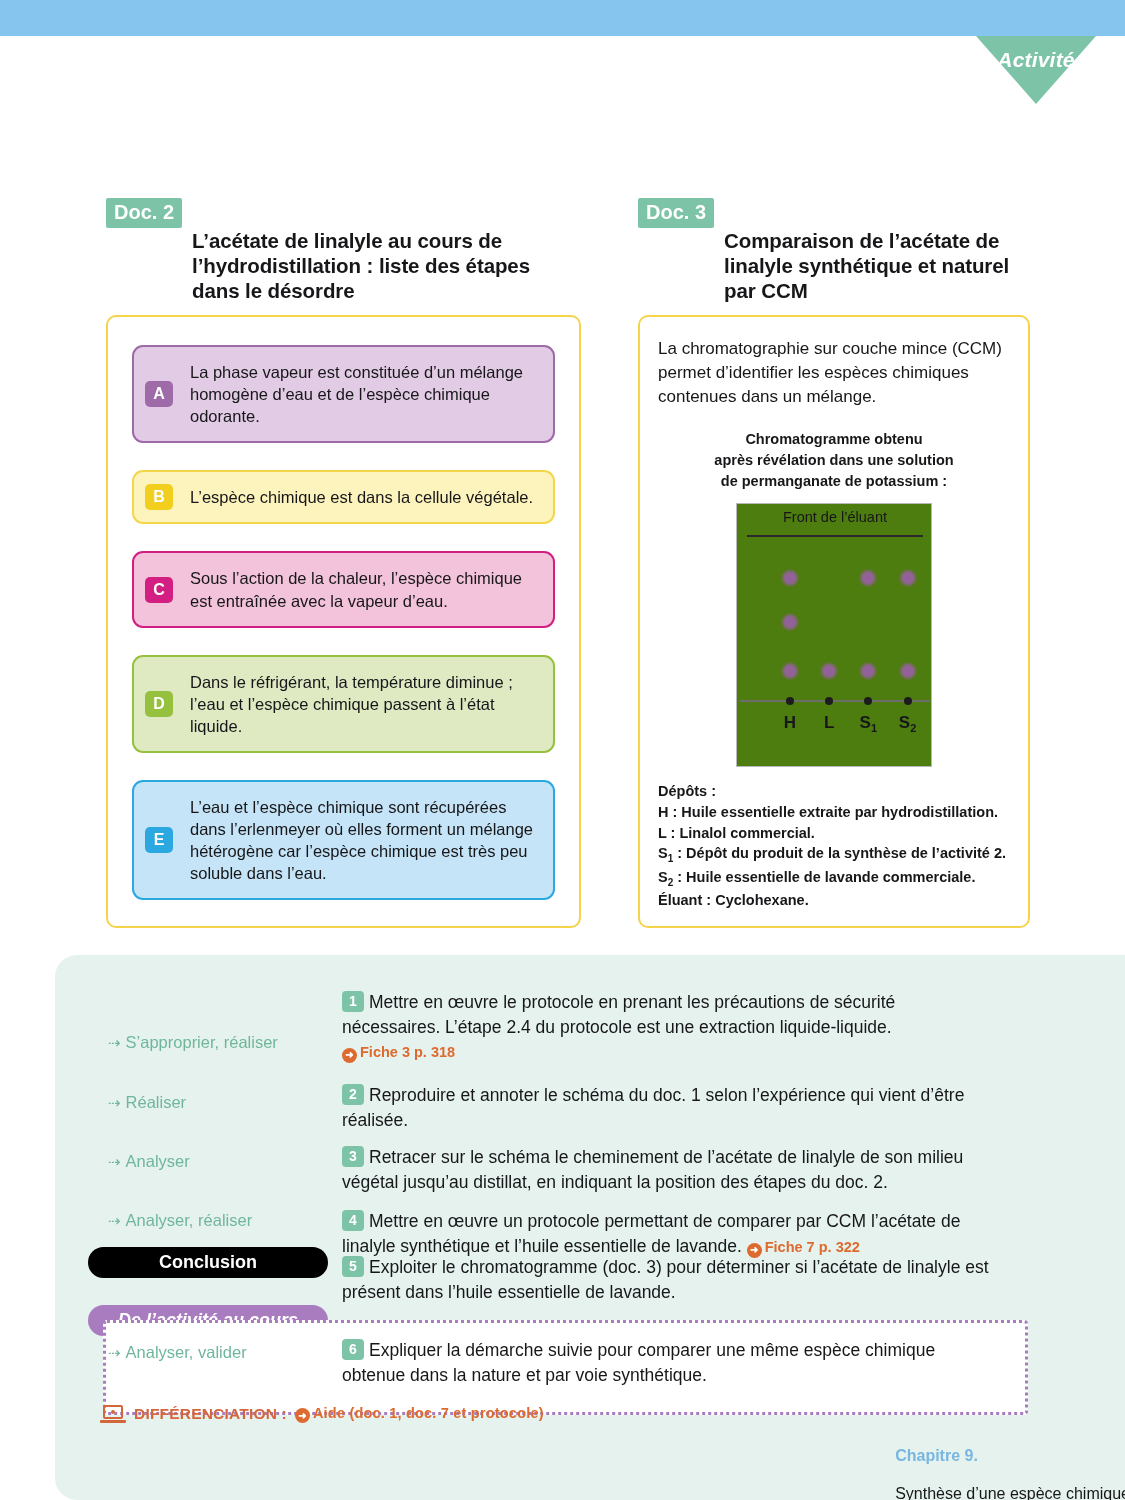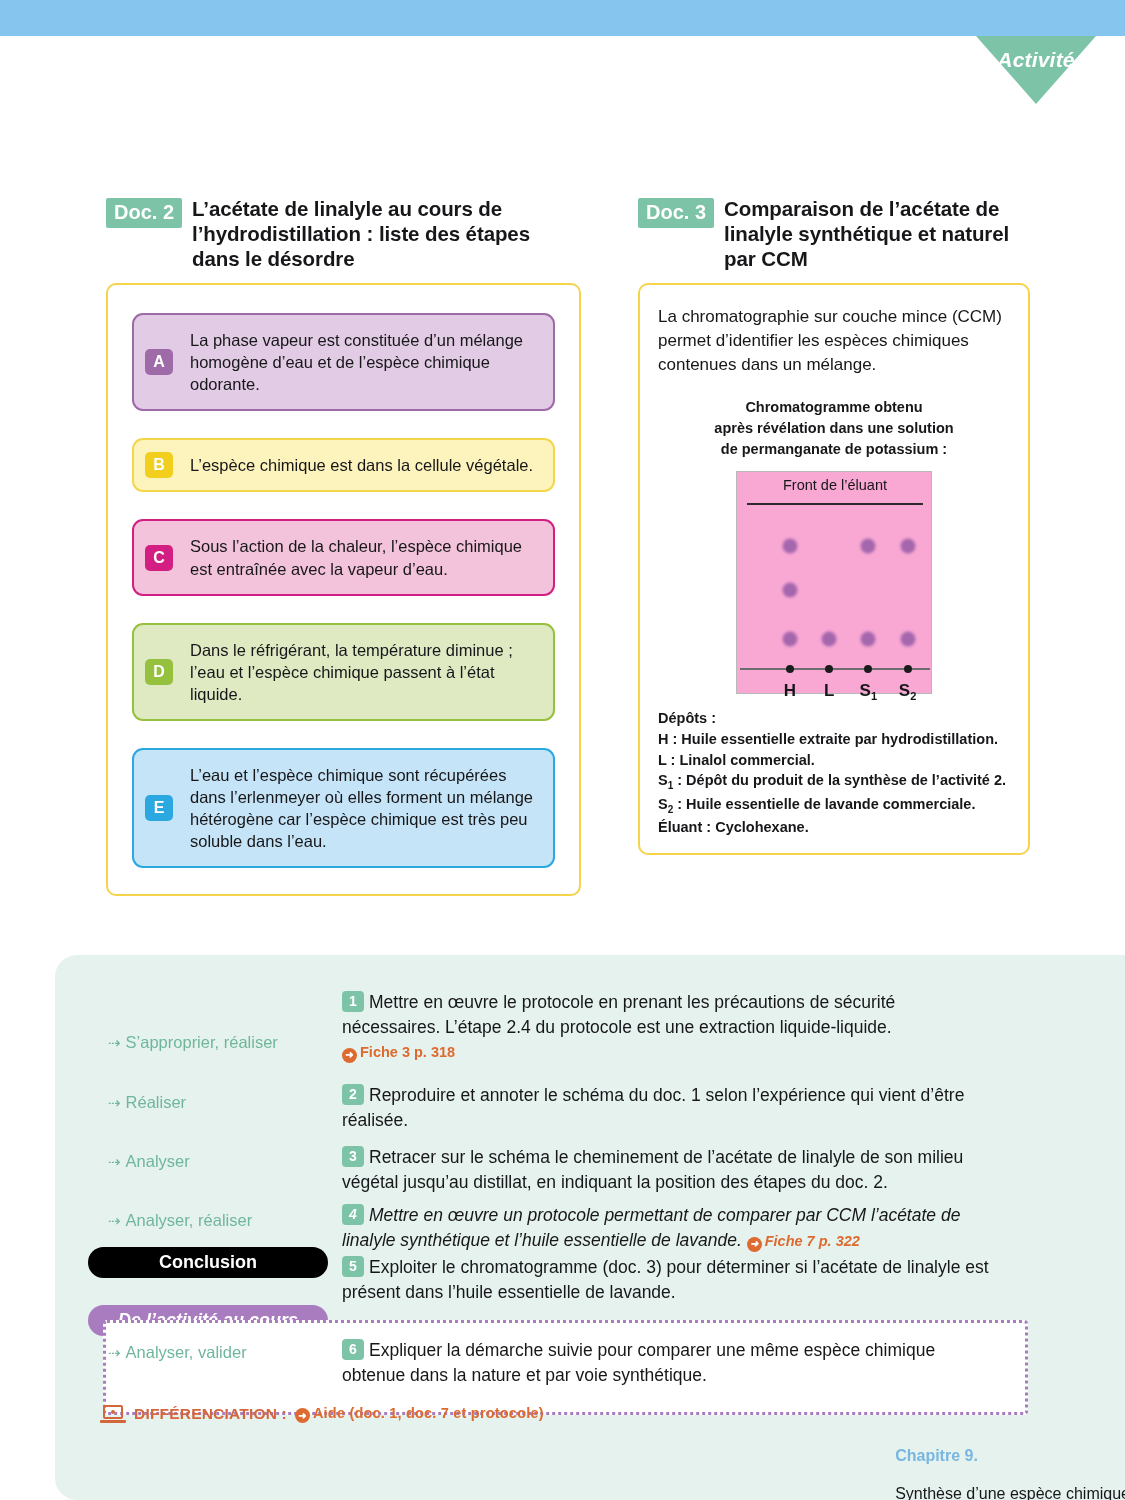--- a/index.html
+++ b/index.html
@@ -49,21 +49,21 @@
     background: #7cc3a8; color: #ffffff;
     font-size: 20px; font-weight: bold;
     padding: 3px 8px 4px 8px;
     border-radius: 2px;
     white-space: nowrap;
     flex: 0 0 auto;
     margin-top: 2px;
   }
   .doc-title {
     font-size: 20.5px; font-weight: bold; color: #17171a;
-    line-height: 1.22; letter-spacing: -.1px;
+    line-height: 1.22; letter-spacing: -.1px; margin-top: 32px;
   }
 
   
   .panel {
     border: 2px solid #f5d34a;
     border-radius: 10px;
     background: #ffffff;
   }
   .panel-left { padding: 28px 24px 26px 24px; }
   .panel-right { padding: 20px 18px 16px 18px; }
@@ -107,22 +107,22 @@
     font-size: 17px; color: #17171a; line-height: 1.42;
     margin-bottom: 20px;
   }
   .chroma-caption {
     text-align: center; font-size: 14.5px; font-weight: bold;
     color: #17171a; line-height: 1.42; margin-bottom: 12px;
   }
   .plate-wrap { display: flex; justify-content: center; }
   .plate {
     position: relative;
-    width: 196px; height: 223px;
-    background: #f9a8d4;
+    width: 196px; height: 264px;
+    background: #4d7c0f;
     border: 1px solid #b9b9b9;
   }
   .plate .front-label {
     position: absolute; left: 0; top: 5px; width: 196px;
     text-align: center; font-size: 14.5px; color: #17171a;
   }
   .plate .front-line {
     position: absolute; left: 10px; top: 31px; width: 176px; height: 2px;
     background: #2a2a2a;
   }
@@ -377,21 +377,21 @@
   </div>
 
   <div class="task" style="left:287px; top:128px; width:665px;">
     <span class="num">2</span><span>Reproduire et annoter le schéma du doc. 1 selon l’expérience qui vient d’être réalisée.</span>
   </div>
 
   <div class="task" style="left:287px; top:190px; width:665px;">
     <span class="num">3</span><span>Retracer sur le schéma le cheminement de l’acétate de linalyle de son milieu végétal jusqu’au distillat, en indiquant la position des étapes du doc. 2.</span>
   </div>
 
-  <div class="task" style="left:287px; top:248px; width:665px;font-style:italic;">
+  <div class="task" style="left:287px; top:254px; width:665px;">
     <span class="num">4</span><span>Mettre en œuvre un protocole permettant de comparer par CCM l’acétate de linalyle synthétique et l’huile essentielle de lavande.</span> <span class="ref"><span class="circ">➜</span><span>Fiche 7 p. 322</span></span>
   </div>
 
   <div class="task" style="left:287px; top:300px; width:665px;">
     <span class="num">5</span><span>Exploiter le chromatogramme (doc. 3) pour déterminer si l’acétate de linalyle est présent dans l’huile essentielle de lavande.</span>
   </div>
 
   <div class="task" style="left:287px; top:383px; width:640px; z-index:3;">
     <span class="num">6</span><span>Expliquer la démarche suivie pour comparer une même espèce chimique obtenue dans la nature et par voie synthétique.</span>
   </div>

